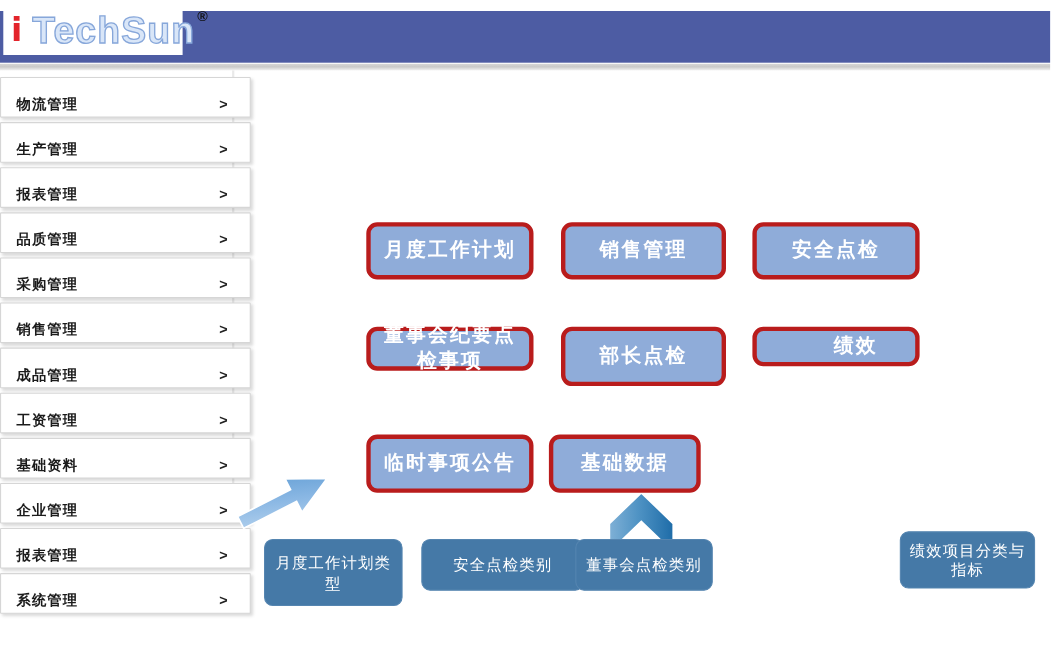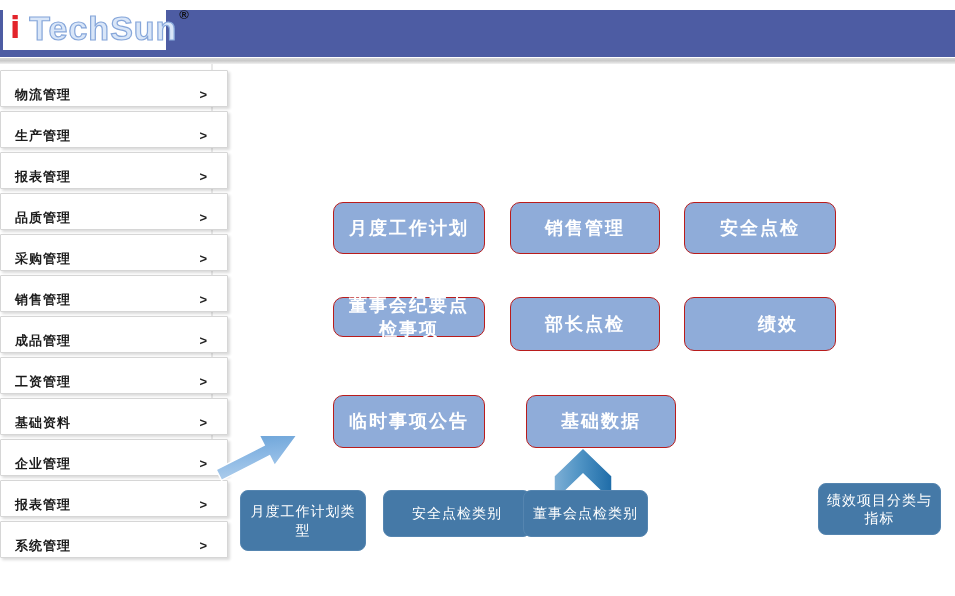--- a/index.html
+++ b/index.html
@@ -25,21 +25,21 @@
             border:1px solid #d6d6d6;box-sizing:border-box;border-radius:1px;
             box-shadow:2px 2px 3px rgba(0,0,0,0.15);
             display:flex;align-items:center;justify-content:space-between;
             padding:12px 20px 0 14px;cursor:pointer;}
   .nav-label{font-size:13px;font-weight:700;color:#1b1b1b;letter-spacing:1px;}
   .nav-chevron{font-size:13px;font-weight:600;color:#222;}
 
   
   .tile{position:absolute;display:flex;align-items:center;justify-content:center;
         text-align:center;color:#ffffff;cursor:pointer;box-sizing:border-box;z-index:2;}
-  .tile-light{background:#8FACD9;border:1px solid #b91c1c;border-radius:10px;
+  .tile-light{background:#8FACD9;border:4px solid #b91c1c;border-radius:10px;
               font-family:"DejaVu Serif",serif;font-size:18px;font-weight:600;
               letter-spacing:2px;line-height:1.35;padding:2px 8px;}
   .tile-dark{background:#4579A7;border:1px solid #5585B0;border-radius:8px;
              font-size:14px;font-weight:500;letter-spacing:1px;line-height:1.3;padding:2px 6px;}
 
   .arrow-wrap{position:absolute;z-index:1;}
 </style>
 </head>
 <body>
 
@@ -132,23 +132,23 @@
       <polygon points="31,2 60,30 60,56 31,28 2,56 2,30" fill="url(#gB)" stroke="#ffffff" stroke-width="1.5"></polygon>
     </svg>
   </div>
 
   <div class="tile tile-light" style="left:333px;top:202px;width:152px;height:52px;">月度工作计划</div>
   <div class="tile tile-light" style="left:510px;top:202px;width:150px;height:52px;">销售管理</div>
   <div class="tile tile-light" style="left:684px;top:202px;width:152px;height:52px;">安全点检</div>
 
   <div class="tile tile-light" style="left:333px;top:297px;width:152px;height:40px;">董事会纪要点检事项</div>
   <div class="tile tile-light" style="left:510px;top:297px;width:150px;height:54px;">部长点检</div>
-  <div class="tile tile-light" style="left:684px;top:297px;width:152px;height:54px;padding-left:44px;">绩效</div>
+  <div class="tile tile-light" style="left:684px;top:297px;width:152px;height:36px;padding-left:44px;">绩效</div>
 
   <div class="tile tile-light" style="left:333px;top:395px;width:152px;height:53px;">临时事项公告</div>
-  <div class="tile tile-light" style="left:526px;top:395px;width:150px;height:53px;">基础数据</div>
+  <div class="tile tile-light" style="left:499px;top:395px;width:138px;height:53px;">基础数据</div>
 
   <div class="tile tile-dark" style="left:240px;top:490px;width:126px;height:61px;">月度工作计划类型</div>
   <div class="tile tile-dark" style="left:383px;top:490px;width:148px;height:47px;">安全点检类别</div>
   <div class="tile tile-dark" style="left:523px;top:490px;width:125px;height:47px;">董事会点检类别</div>
   <div class="tile tile-dark" style="left:818px;top:483px;width:123px;height:52px;">绩效项目分类与指标</div>
 
 </div>
 
 </body></html>

